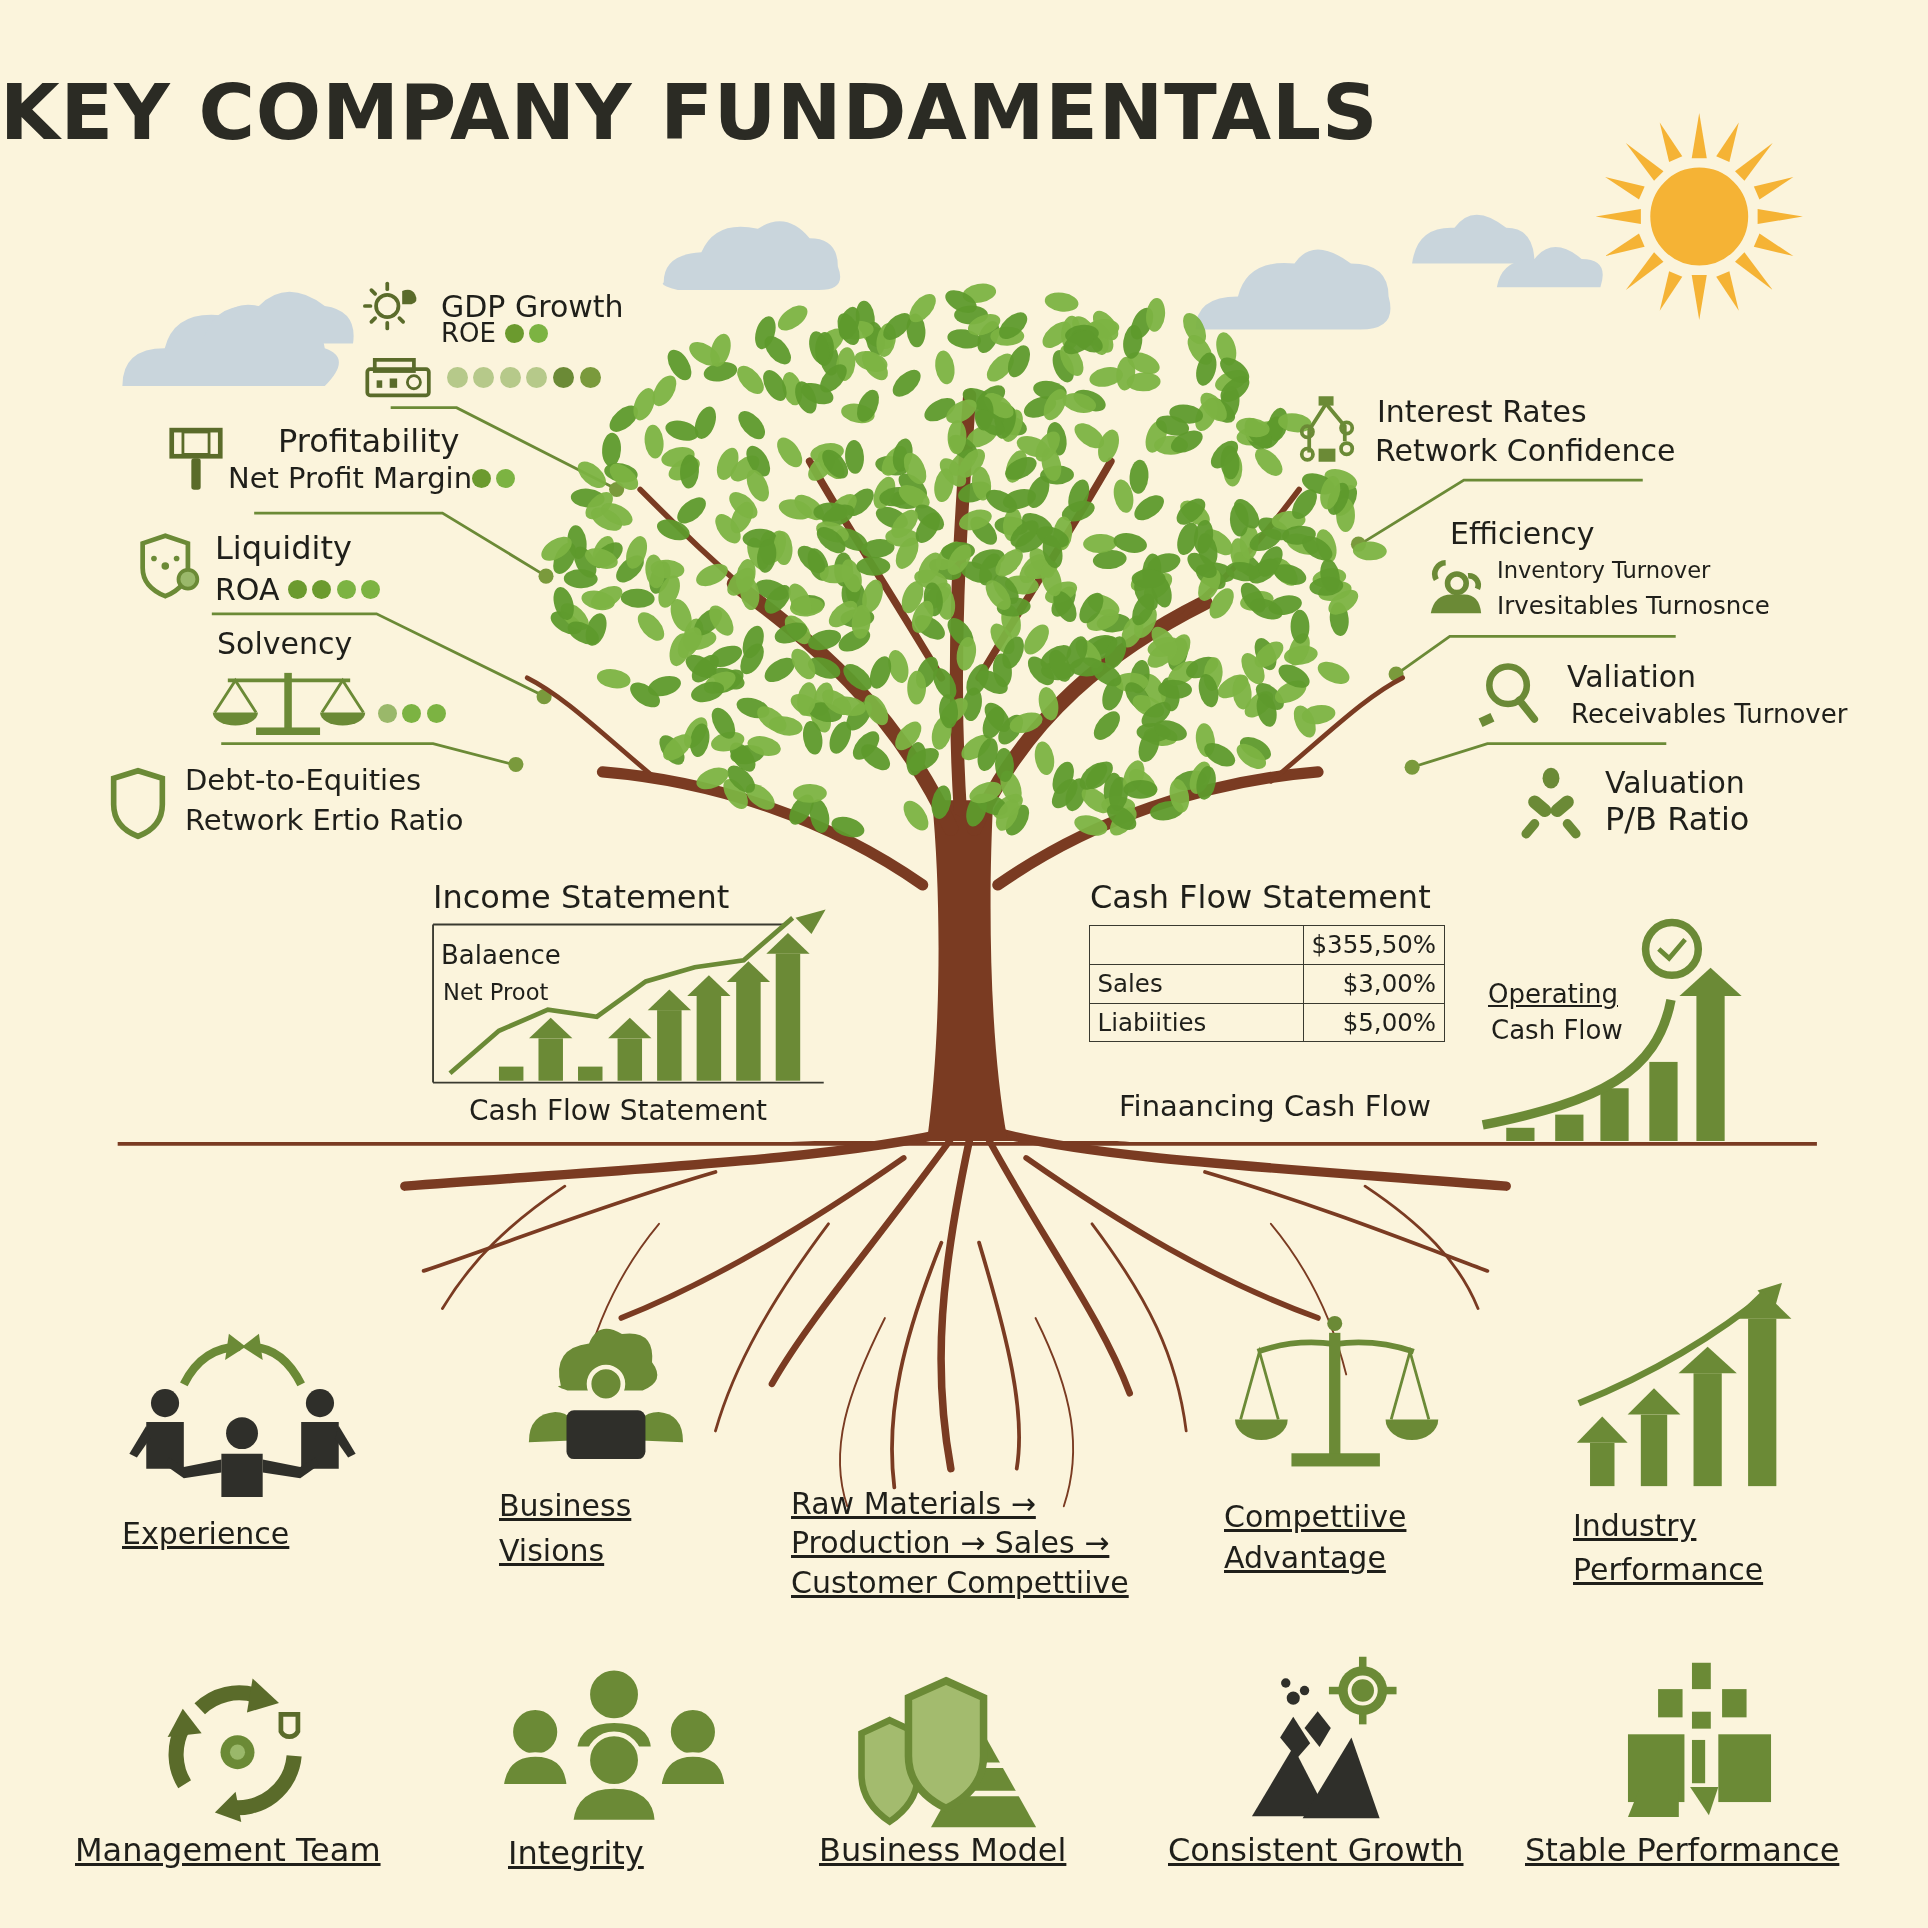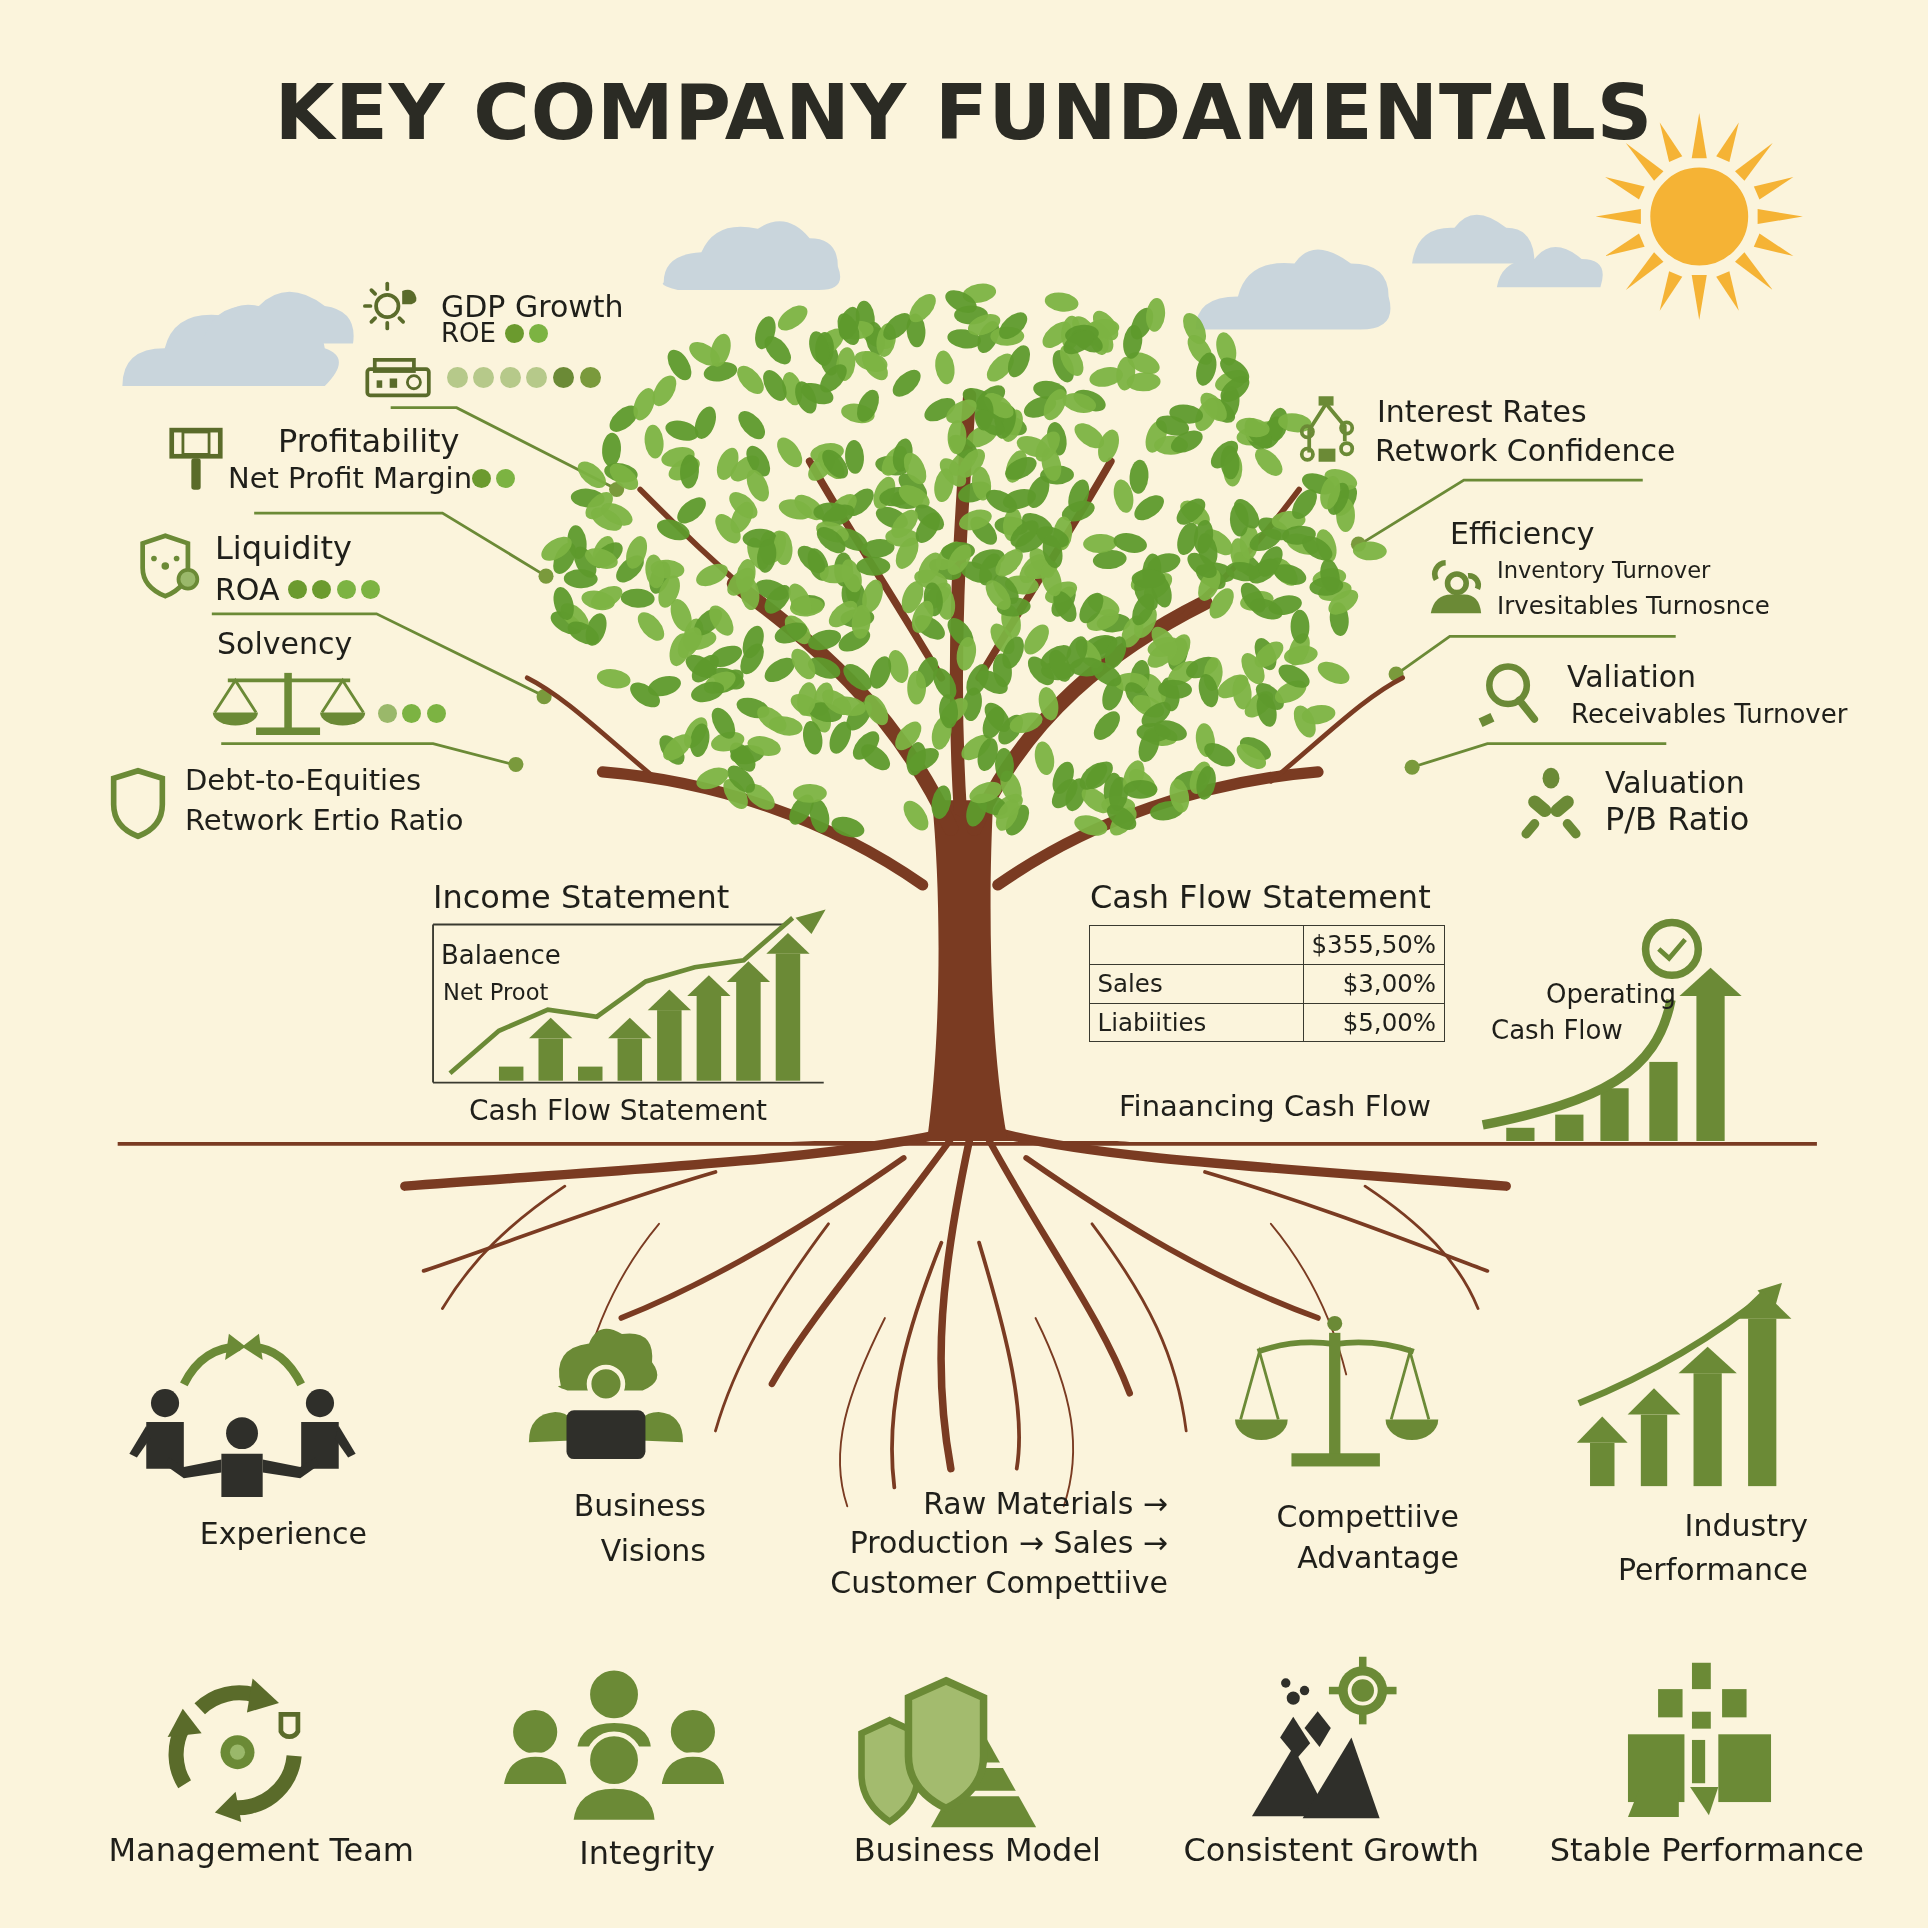--- a/index.html
+++ b/index.html
@@ -1,29 +1,29 @@
 <!DOCTYPE html>
 <html style="font-size:15px"><head>
 <meta charset="utf-8">
 <style>
   html, body { margin:0; padding:0; }
   body { width:1928px; height:1928px; background:#fbf4dc; position:relative; overflow:hidden;
          font-family:"DejaVu Sans", "Liberation Sans", sans-serif; color:#1f1f1a; }
   .abs { position:absolute; }
-  #title { left:0; width:1928px; top:68px; text-align:center; font-size:77px; font-weight:bold;
+  #title { left:0; width:1928px; top:68px; text-align:left; font-size:77px; font-weight:bold;
            letter-spacing:0.9px; color:#2b2b24; font-family:"DejaVu Sans", sans-serif; }
   .lbl { position:absolute; white-space:nowrap; color:#1f1f1a; }
   .t34 { font-size:32px; }
   .t32 { font-size:30px; }
   .t28 { font-size:26px; }
   .t24 { font-size:22.6px; }
   .dot { display:inline-block; width:19px; height:19px; border-radius:50%; margin-left:5.6px; vertical-align:middle; }
   .dots { position:absolute; }
   svg.full { position:absolute; left:0; top:0; }
-  .ctr { text-align:right; }
+  .ctr { text-align:left;text-decoration:underline; }
   table.bs { border-collapse:collapse; font-size:24.5px; background:transparent; }
   table.bs td { border:1.9px solid #3a3a30; padding:1.9px 7.5px; height:34px; }
   table.bs td.v { text-align:right; width:122px; }
   table.bs td.k { width:198px; }
   .icon { position:absolute; }
 </style>
 </head>
 <body>
 
 <svg class="full" width="1928" height="1928" viewBox="0 0 2048 2048">

